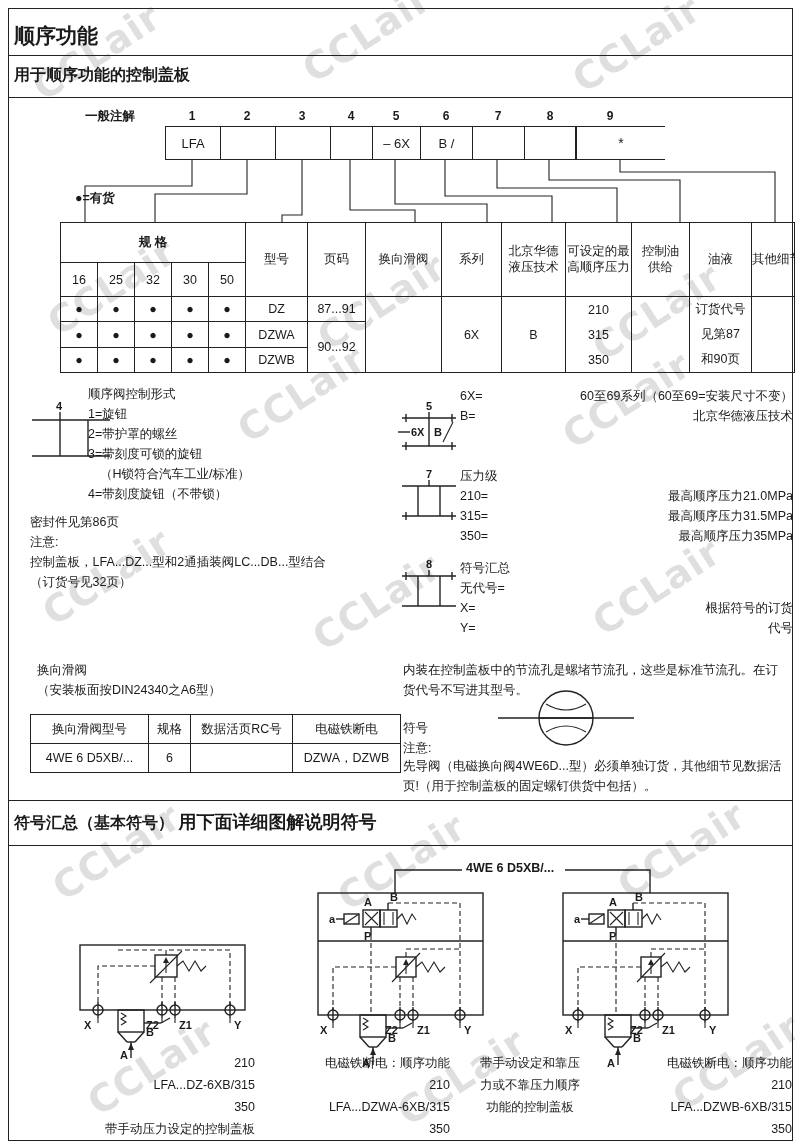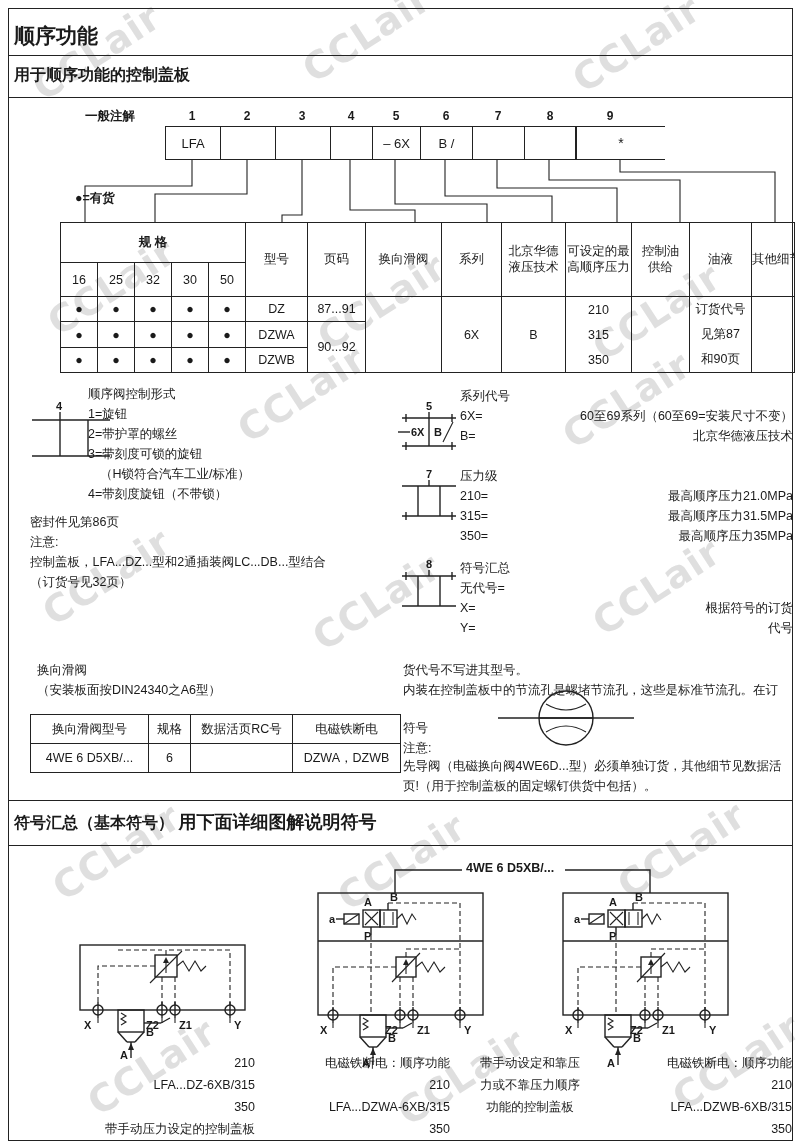--- a/index.html
+++ b/index.html
@@ -239,21 +239,20 @@
   <line class="sline" x1="54" y1="16" x2="54" y2="24"></line>
   <line class="sline" x1="8" y1="44" x2="8" y2="52"></line>
   <line class="sline" x1="54" y1="44" x2="54" y2="52"></line>
   <line class="sline" x1="31" y1="20" x2="31" y2="48"></line>
   <line class="sline" x1="0" y1="34" x2="12" y2="34"></line>
   <text class="slab" x="13" y="38">6X</text>
   <text class="slab" x="36" y="38">B</text>
   <line class="sthin" x1="45" y1="44" x2="55" y2="24"></line>
 </svg>
 <div class="abs z" style="left:460px;top:386px;width:333px">
-  <div class="small" style="line-height:20px">系列代号</div>
   <div class="coderow">
       <span>6X=</span>
       <span>60至69系列（60至69=安装尺寸不变）</span>
     </div>
   <div class="coderow">
       <span>B=</span>
       <span>北京华德液压技术</span>
     </div>
 </div>
 
@@ -332,22 +331,22 @@
       <td>4WE 6 D5XB/...</td>
       <td>6</td>
       <td></td>
       <td>DZWA，DZWB</td>
     </tr>
   </tbody>
     </table>
 </div>
 
 <div class="abs z small" style="left:403px;top:660px;width:392px;line-height:20px">
+  <div>内装在控制盖板中的节流孔是螺堵节流孔，这些是标准节流孔。在订</div>
   <div>货代号不写进其型号。</div>
-  <div>内装在控制盖板中的节流孔是螺堵节流孔，这些是标准节流孔。在订</div>
 </div>
 <svg class="abs z" style="left:498px;top:686px" width="136" height="64">
   <line class="sline" x1="0" y1="32" x2="136" y2="32"></line>
   <circle class="sline" cx="68" cy="32" r="27" fill="#fff"></circle>
   <line class="sline" x1="41" y1="32" x2="95" y2="32"></line>
   <path class="sthin" d="M48,18 Q68,30 88,18"></path>
   <path class="sthin" d="M48,46 Q68,34 88,46"></path>
 </svg>
 <div class="abs z small" style="left:403px;top:718px;line-height:20px">符号</div>
 <div class="abs z small" style="left:403px;top:738px;line-height:20px">注意:</div>

